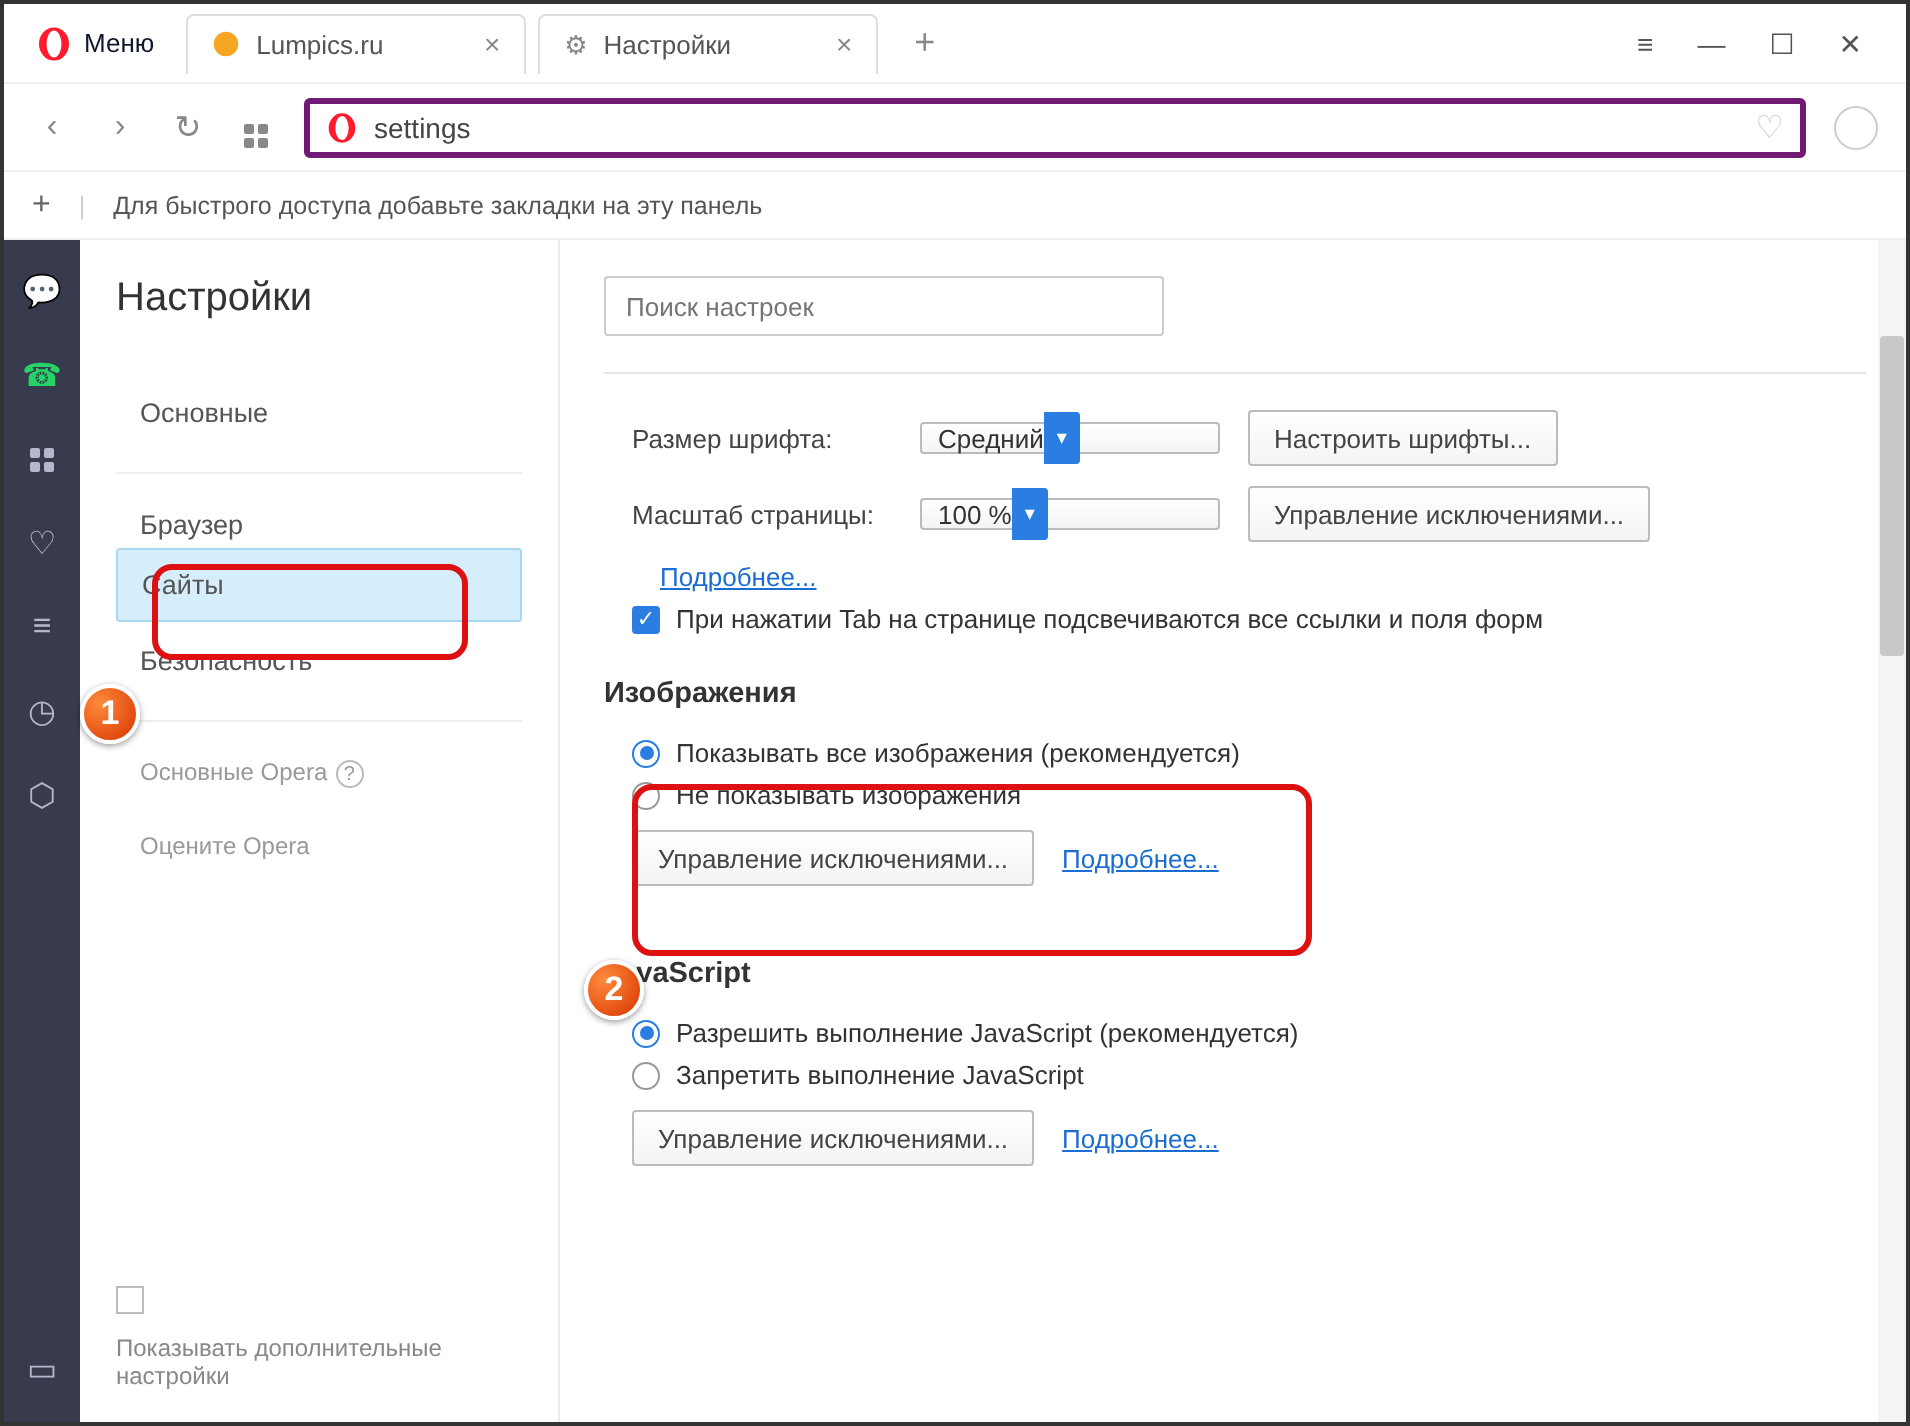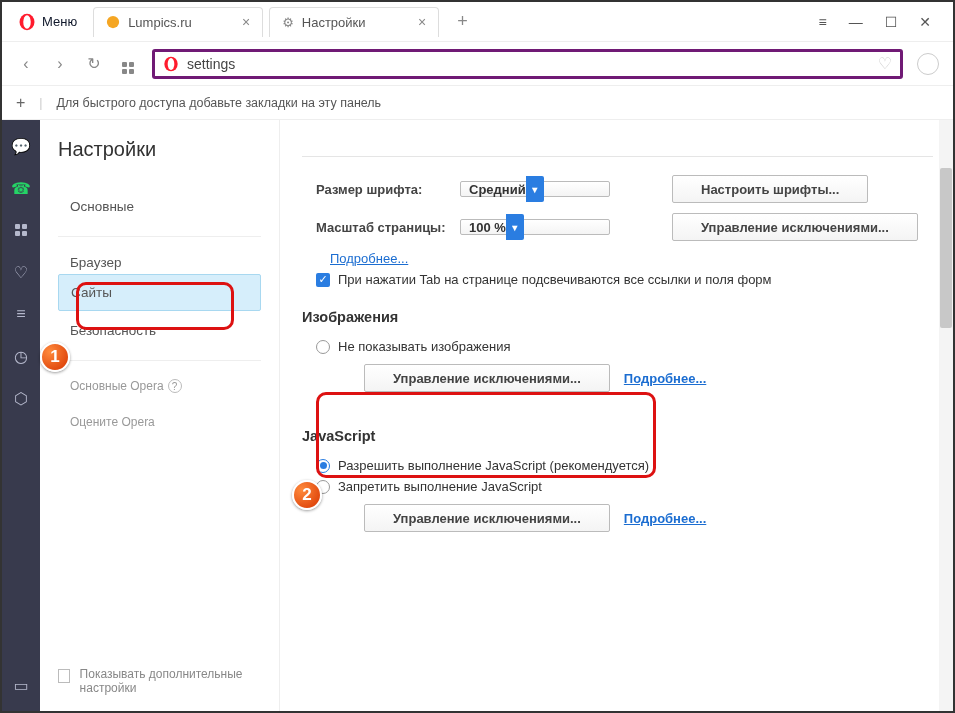--- a/index.html
+++ b/index.html
@@ -43,43 +43,43 @@
 .rail .spacer { flex: 1; }
 
 
 .snav { width: 240px; border-right: 1px solid #eee; padding: 18px 18px 0 18px; position: relative; }
 .snav h1 { font-size: 20px; font-weight: 400; color: #333; margin-bottom: 28px; }
 .snav .item { padding: 10px 12px; margin: 2px 0; color: #555; font-size: 13.5px; cursor: pointer; }
 .snav .item.active { background: #d6eefb; border: 1px solid #a8d8f0; border-radius: 2px; }
 .snav .sep { height: 1px; background: #eee; margin: 12px 0 8px; }
 .snav .help { color: #999; font-size: 12px; }
 .snav .q { display: inline-block; width: 14px; height: 14px; border: 1px solid #bbb; border-radius: 50%; text-align: center; line-height: 13px; font-size: 10px; color: #999; margin-left: 4px; }
-.show-adv { position: absolute; bottom: 16px; left: 18px; display: flex; gap: 10px; align-items: flex-start; color: #888; font-size: 12px; width: 200px; }
+.show-adv { position: absolute; bottom: 16px; left: 18px; display: flex; gap: 10px; align-items: flex-start; color: #888; font-size: 12px; width: 200px; flex-direction: column; }
 .show-adv .chk { width: 14px; height: 14px; border: 1px solid #bbb; margin-top: 2px; }
 
 
 .hl1 { position: absolute; left: 74px; top: 280px; width: 158px; height: 48px; border: 3px solid #d11; border-radius: 10px; pointer-events: none; }
 .hl2 { position: absolute; left: 314px; top: 390px; width: 340px; height: 86px; border: 3px solid #d11; border-radius: 10px; pointer-events: none; }
 
 
 .badge { position: absolute; width: 30px; height: 30px; border-radius: 50%; background: radial-gradient(circle at 30% 30%, #ff8a3c, #d73400); border: 2px solid #fff; box-shadow: 0 1px 3px rgba(0,0,0,.4); color: #fff; font-weight: bold; font-size: 17px; display: flex; align-items: center; justify-content: center; }
 .b1 { left: 38px; top: 340px; }
 .b2 { left: 290px; top: 478px; }
 
 
 .content { flex: 1; padding: 18px 20px 0 22px; overflow: hidden; position: relative; }
 .search { border: 1px solid #ccc; border-radius: 2px; height: 30px; width: 280px; padding: 0 10px; display: flex; align-items: center; }
 .search input { border: none; outline: none; width: 100%; color: #888; font-size: 13px; }
 .hr { height: 1px; background: #e5e5e5; margin: 18px 0; }
 .section h2 { font-size: 14.5px; font-weight: 700; color: #333; margin-bottom: 14px; }
-.row { display: flex; align-items: center; gap: 14px; margin-bottom: 10px; padding-left: 14px; font-weight: bold; }
+.row { display: flex; align-items: center; gap: 14px; margin-bottom: 10px; padding-left: 14px; }
 .lbl { width: 130px; color: #444; }
 .sel { width: 150px; height: 16px; border: 1px solid #bbb; border-radius: 2px; display: flex; align-items: center; padding: 0 8px; justify-content: flex-start; background: linear-gradient(#fff,#f4f4f4); }
 .sel .dd { width: 18px; height: 26px; margin-right: -8px; background: #2a7de1; display: flex; align-items: center; justify-content: center; color: #fff; font-size: 10px; border-radius: 0 2px 2px 0; }
-.btn { height: 28px; border: 1px solid #bbb; border-radius: 2px; padding: 0 28px; display: flex; align-items: center; background: linear-gradient(#fff,#f4f4f4); color: #444; margin-left: 48px; }
+.btn { height: 28px; border: 1px solid #bbb; border-radius: 2px; padding: 0 12px; display: flex; align-items: center; background: linear-gradient(#fff,#f4f4f4); color: #444; }
 .link { color: #1b6dd1; text-decoration: underline; font-size: 13px; }
 .chkrow { display: flex; align-items: center; gap: 8px; padding-left: 14px; margin-top: 4px; }
 .chkbox { width: 14px; height: 14px; background: #2a7de1; color: #fff; font-size: 11px; display: flex; align-items: center; justify-content: center; border-radius: 2px; }
 .radio-row { display: flex; align-items: center; gap: 8px; padding-left: 14px; margin: 6px 0; }
 .radio { width: 14px; height: 14px; border: 1.5px solid #999; border-radius: 50%; display: flex; align-items: center; justify-content: center; }
 .radio.on { border-color: #2a7de1; }
 .radio.on::after { content: ""; width: 7px; height: 7px; background: #2a7de1; border-radius: 50%; }
 .scrollbar { position: absolute; right: 0; top: 0; width: 14px; height: 100%; background: #f4f4f4; }
 .thumb { position: absolute; right: 1px; top: 48px; width: 12px; height: 160px; background: #c8c8c8; border-radius: 2px; }
 </style>
@@ -175,20 +175,23 @@
       <div class="sep"></div>
       <div class="item help"><span>Основные Opera</span><span class="q">?</span></div>
       <div class="item help">Оцените Opera</div>
       <label class="show-adv">
           <span class="chk"></span>
           <span>Показывать дополнительные настройки</span>
         </label>
     </div>
 
     <div class="content">
+      <div class="search">
+        <input placeholder="Поиск настроек" style="">
+      </div>
       <div class="hr"></div>
 
       <div class="section">
         <div class="row">
           <span class="lbl">Размер шрифта:</span>
           <div class="sel">
               <span>Средний</span>
               <span class="dd">▾</span>
             </div>
           <div class="btn">Настроить шрифты...</div>
@@ -206,20 +209,24 @@
           <span class="chkbox">✓</span>
           <span>При нажатии Tab на странице подсвечиваются все ссылки и поля форм</span>
         </div>
       </div>
 
       <div style="height:22px"></div>
 
       <div class="section">
         <h2>Изображения</h2>
         <div class="radio-row">
+          <span class="radio on"></span>
+          <span>Показывать все изображения (рекомендуется)</span>
+        </div>
+        <div class="radio-row">
           <span class="radio"></span>
           <span>Не показывать изображения</span>
         </div>
         <div class="row" style="margin-top:10px">
           <div class="btn">Управление исключениями...</div>
           <a class="link">Подробнее...</a>
         </div>
       </div>
 
       <div style="height:26px"></div>

